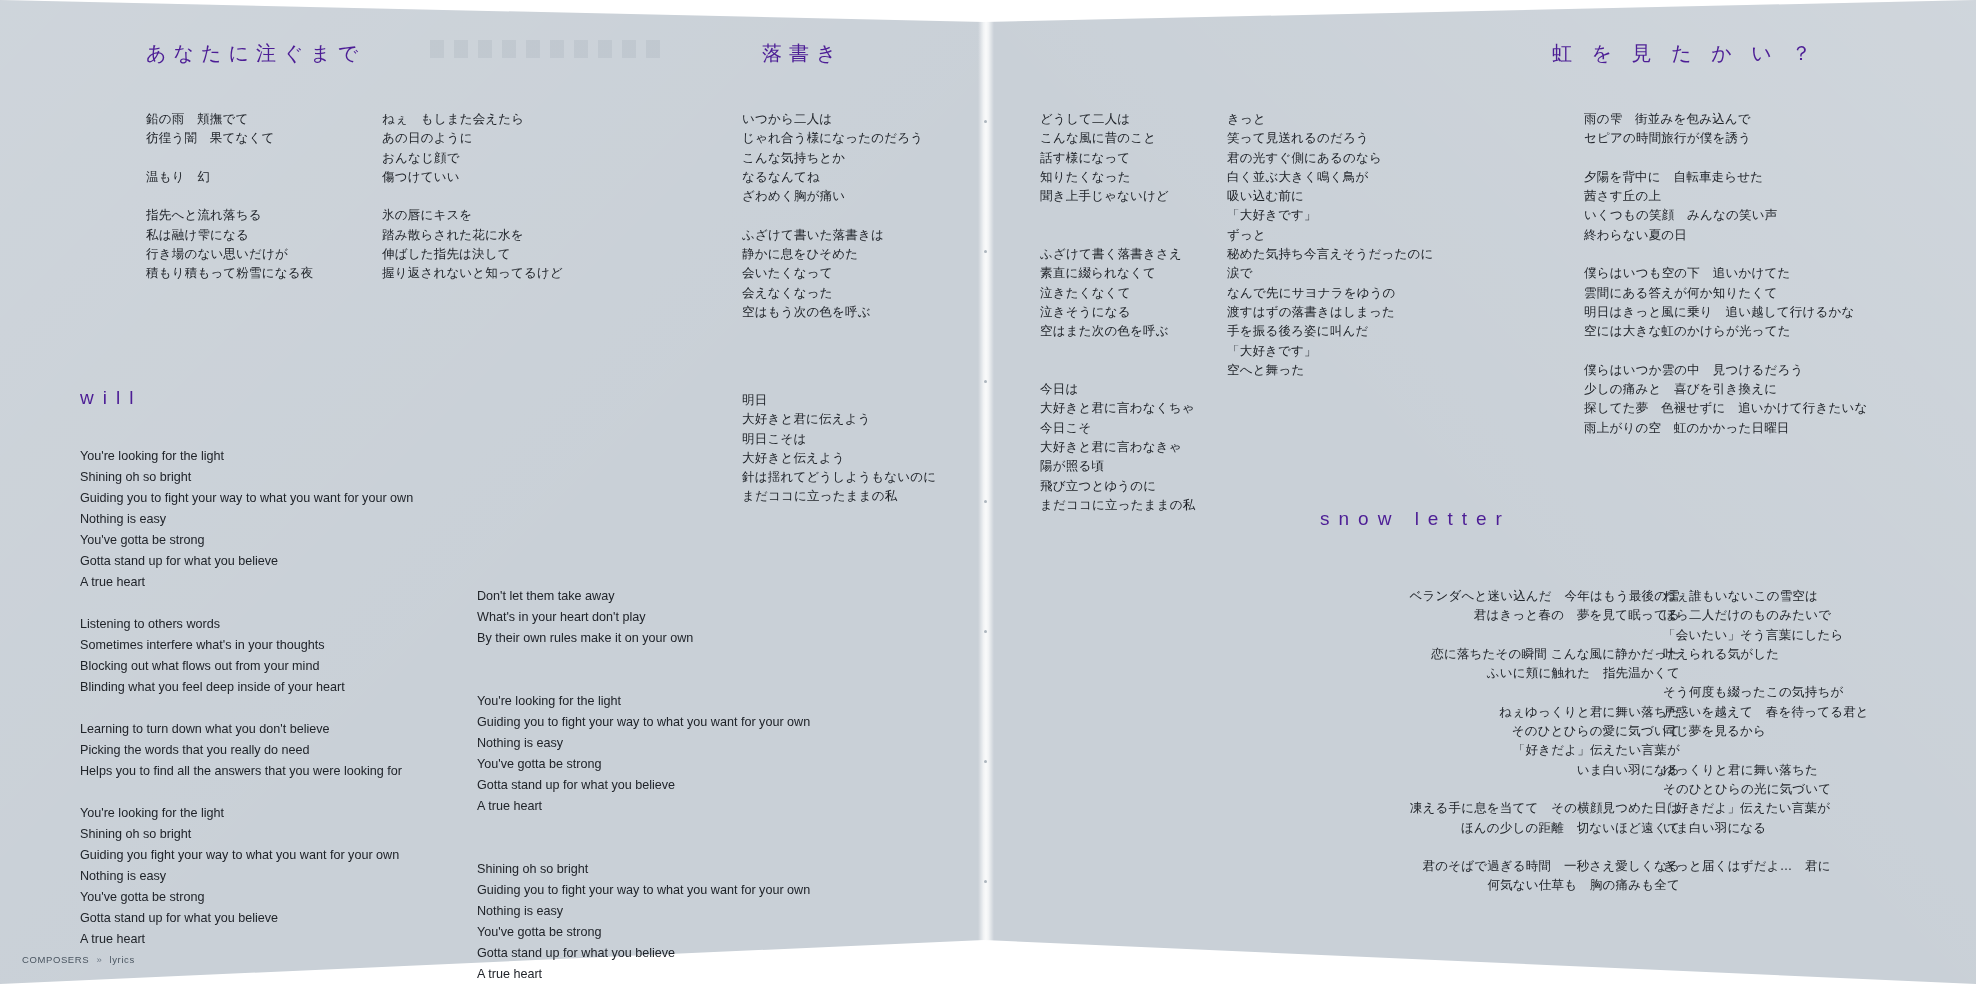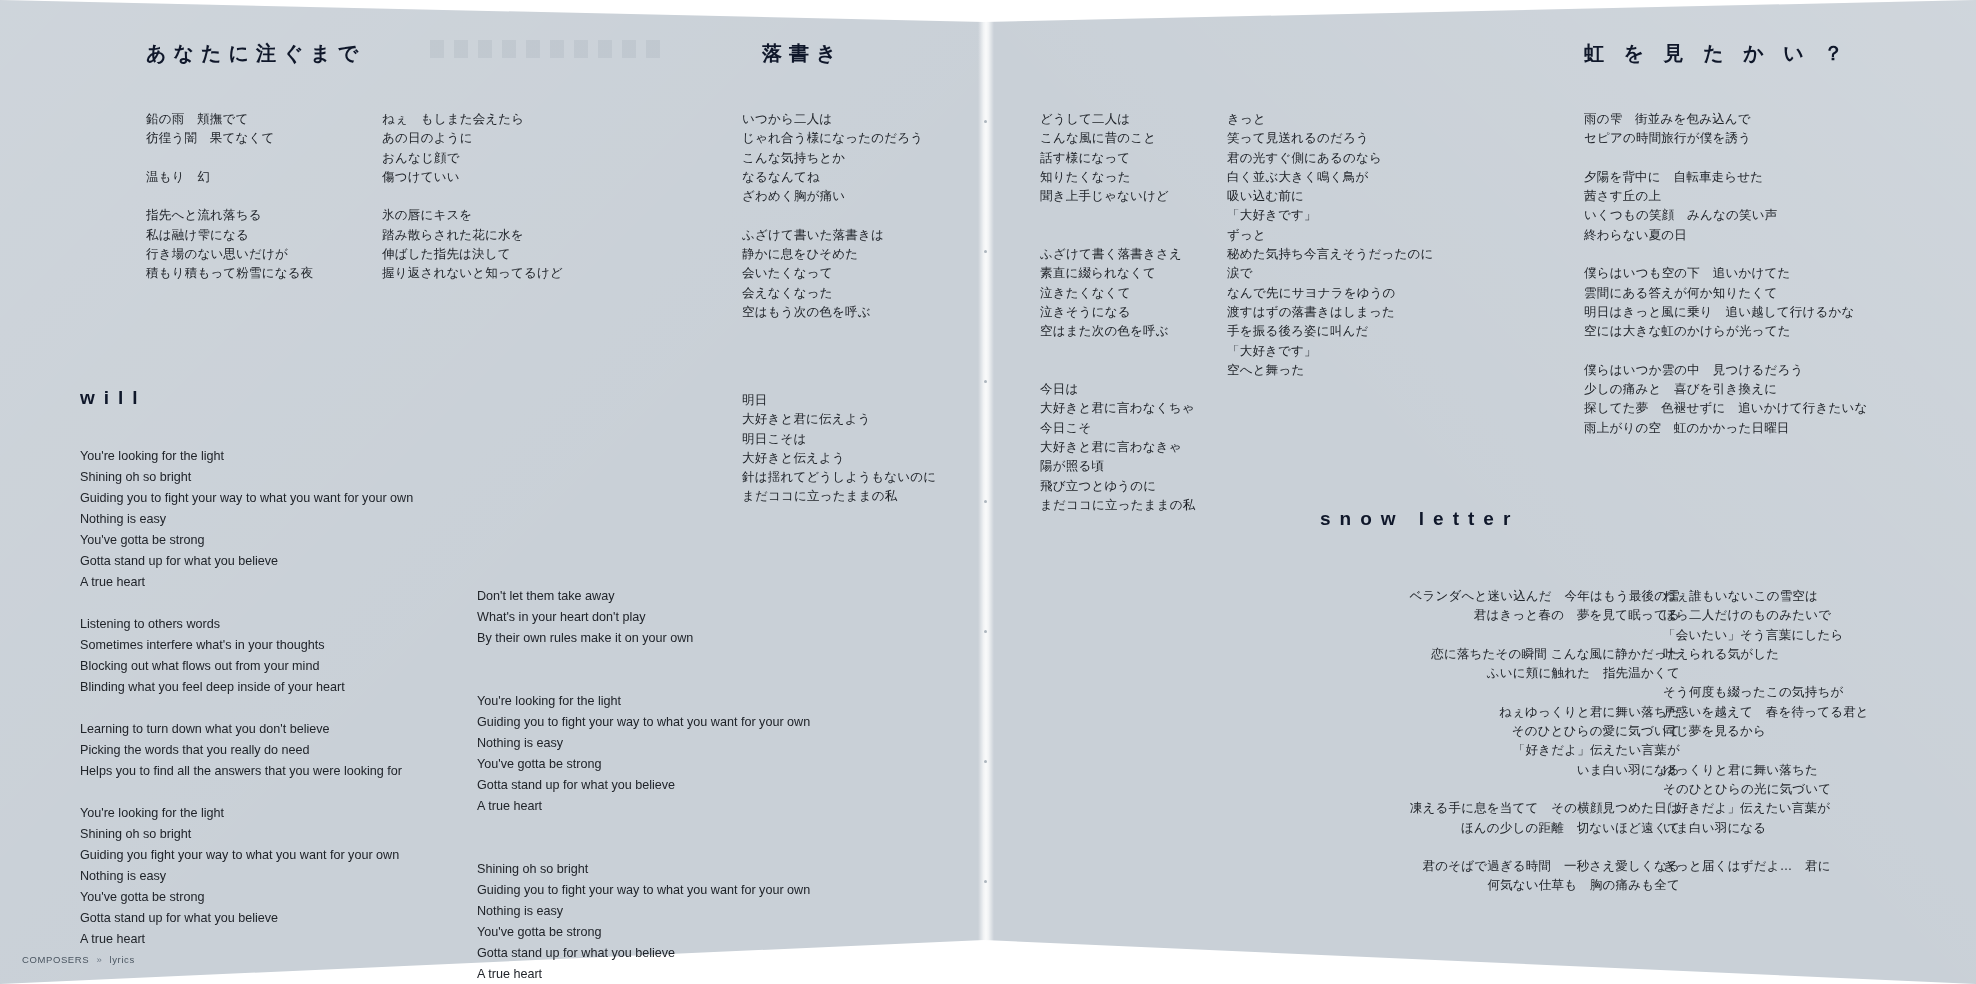--- a/index.html
+++ b/index.html
@@ -50,24 +50,24 @@
   
   #ghost{
     position:absolute;left:430px;top:40px;width:240px;height:18px;
     background:repeating-linear-gradient(90deg, rgba(160,170,180,.45) 0 14px, rgba(160,170,180,0) 14px 24px);
     opacity:.55;
   }
 
   
   .songtitle{
     position:absolute;
-    color:#0f172a;
+    color:#4c1d95;
     font-size:20px;
     letter-spacing:7px;
-    font-weight:700;
+    font-weight:400;
     white-space:nowrap;
   }
   .songtitle.en{
     letter-spacing:9px;
     font-size:19px;
   }
   .lyr{
     position:absolute;
     color:#20242a;
     font-size:12.5px;
@@ -188,21 +188,21 @@
 A true heart
 
 
 Shining oh so bright
 Guiding you to fight your way to what you want for your own
 Nothing is easy
 You've gotta be strong
 Gotta stand up for what you believe
 A true heart</div>
 
-<div class="songtitle" style="left:1584px;top:40px;">虹 を 見 た か い ？</div>
+<div class="songtitle" style="left:1552px;top:40px;">虹 を 見 た か い ？</div>
 <div class="lyr jp" style="left:1019px;top:110px;width:230px;margin-left:21px;">どうして二人は
 こんな風に昔のこと
 話す様になって
 知りたくなった
 聞き上手じゃないけど
 
 
 ふざけて書く落書きさえ
 素直に綴られなくて
 泣きたくなくて

